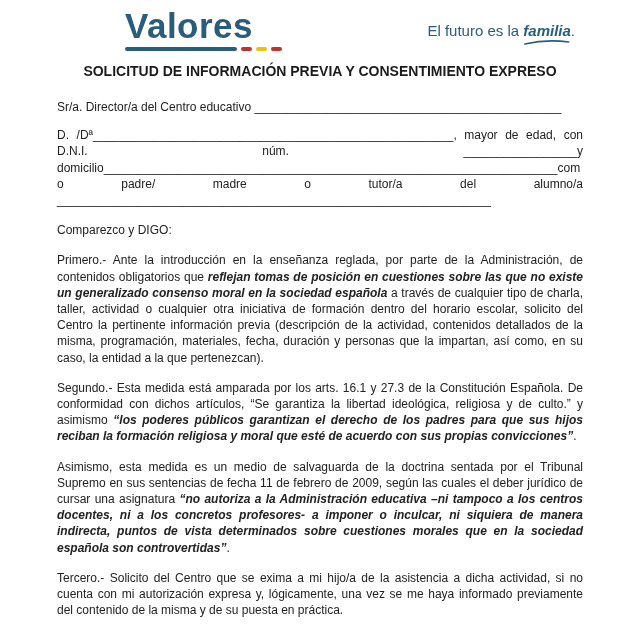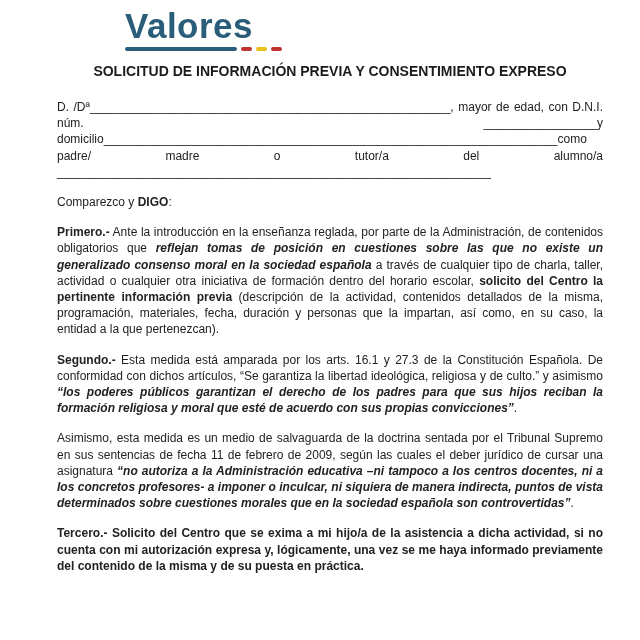--- a/index.html
+++ b/index.html
@@ -4,21 +4,21 @@
 <style>
   html,body{margin:0;padding:0;background:#ffffff;}
   body{
     width:640px;height:640px;overflow:hidden;
     font-family:"Liberation Sans", sans-serif;
     color:var(--text_dark,#222);
   }
   .page{
     box-sizing:border-box;
     width:640px;height:640px;
-    padding:8px 37px 0 57px;
+    padding:8px 57px 0 57px;
     background:#ffffff;
   }
   
   .header{
     display:flex;align-items:flex-start;
     margin-bottom:4px;
   }
   .logo{margin-left:68px;}
   .logo-text{
     font-size:35px;font-weight:bold;line-height:1;
@@ -45,43 +45,47 @@
     color:#1b1b1b;
   }
   
   p{
     margin:0 0 14px 0;
     font-size:12px;line-height:16.2px;
     overflow-wrap:anywhere;
   }
   .justify{text-align:justify;}
   .s-n{font-weight:normal;font-style:normal;}
-  .s-b{font-weight:bold;}
+  .s-b{font-weight:normal;}
   .s-i{}
   .s-bi{font-weight:bold;font-style:italic;}
 </style>
 </head>
 <body>
 
 <div class="page">
 
   <div class="header">
     <div class="logo">
       <div class="logo-text">Valores</div>
       <div class="logo-bar">
         <span class="bar-teal"></span>
         <span class="bar-dash bar-red"></span>
         <span class="bar-dash bar-yellow"></span>
         <span class="bar-dash bar-red"></span>
       </div>
     </div>
+    <div class="tagline"><span>El futuro es la </span><span class="fam-wrap"><span class="fam">familia</span><svg class="swoosh" viewBox="0 0 52 6" preserveAspectRatio="none">
+            <path d="M2,5 Q26,0 50,3" fill="none" stroke="#2a5d79" stroke-width="1.6" stroke-linecap="round"></path>
+          </svg></span><span>.</span></div>
   </div>
 
   <h1 class="title">SOLICITUD DE INFORMACIÓN PREVIA Y CONSENTIMIENTO EXPRESO</h1>
 
+  <p class="justify" style="margin-bottom:12px;"><span class="s-n">Sr/a. Director/a del Centro educativo  </span><span class="s-n">______________________________________________</span></p>
 
   <p class="justify"><span class="s-n">D. /Dª</span><span class="s-n">______________________________________________________</span><span class="s-n">, mayor de edad, con D.N.I. núm. </span><span class="s-n">_________________</span><span class="s-n">y domicilio</span><span class="s-n">____________________________________________________________________</span><span class="s-n">como padre/ madre o tutor/a del alumno/a </span><span class="s-n">_________________________________________________________________</span></p>
 
   <p><span class="s-n">Comparezco y </span><span class="s-b">DIGO</span><span class="s-n">:</span></p>
 
   <p class="justify"><span class="s-b">Primero.-</span><span class="s-n"> Ante la introducción en la enseñanza reglada, por parte de la Administración, de contenidos obligatorios que </span><span class="s-bi">reflejan tomas de posición en cuestiones sobre las que no existe un generalizado consenso moral en la sociedad española</span><span class="s-n"> a través de cualquier tipo de charla, taller, actividad o cualquier otra iniciativa de formación dentro del horario escolar, </span><span class="s-b">solicito del Centro la pertinente información previa</span><span class="s-n"> (descripción de la actividad, contenidos detallados de la misma, programación, materiales, fecha, duración y personas que la impartan, así como, en su caso, la entidad a la que pertenezcan).</span></p>
 
   <p class="justify"><span class="s-b">Segundo.-</span><span class="s-n"> Esta medida está amparada por los arts. 16.1 y 27.3 de la Constitución Española. De conformidad con dichos artículos, </span><span class="s-i">“Se garantiza la libertad ideológica, religiosa y de culto.”</span><span class="s-n"> y asimismo </span><span class="s-bi">“los poderes públicos garantizan el derecho de los padres para que sus hijos reciban la formación religiosa y moral que esté de acuerdo con sus propias convicciones”</span><span class="s-n">.</span></p>
 
   <p class="justify"><span class="s-n">Asimismo, esta medida es un medio de salvaguarda de la doctrina sentada por el Tribunal Supremo en sus sentencias de fecha 11 de febrero de 2009, según las cuales el deber jurídico de cursar una asignatura </span><span class="s-bi">“no autoriza a la Administración educativa –ni tampoco a los centros docentes, ni a los concretos profesores- a imponer o inculcar, ni siquiera de manera indirecta, puntos de vista determinados sobre cuestiones morales que en la sociedad española son controvertidas”</span><span class="s-n">.</span></p>

